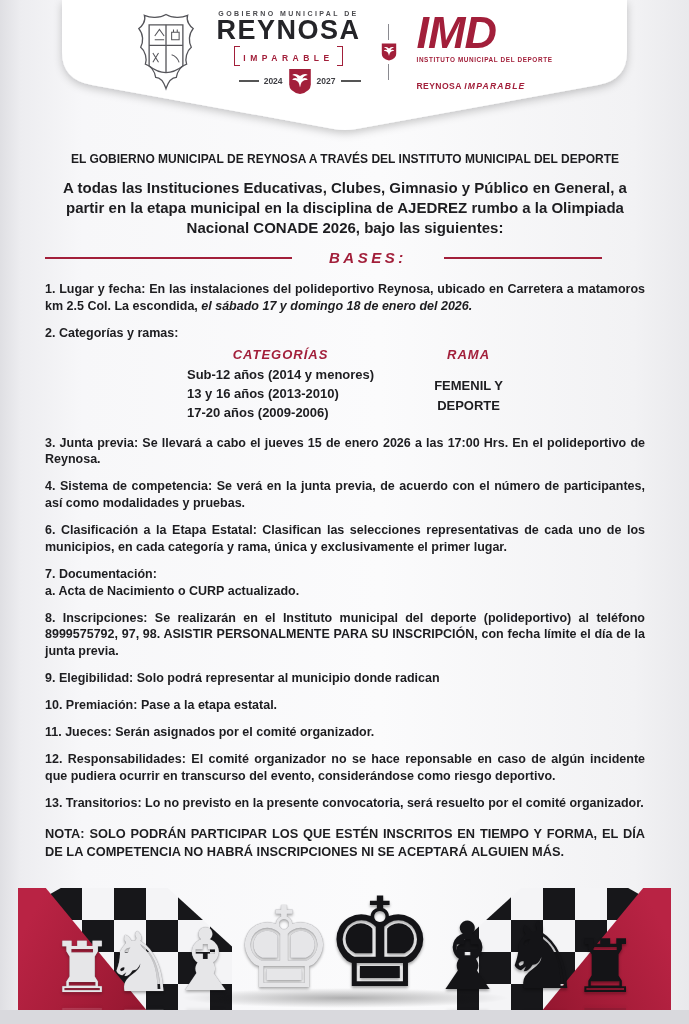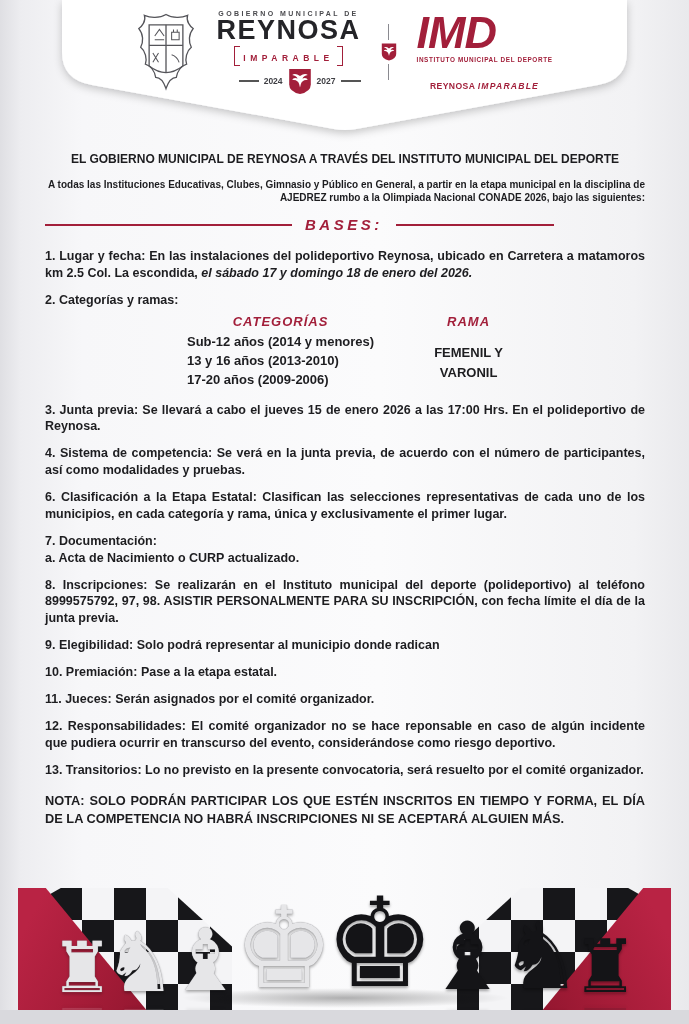--- a/index.html
+++ b/index.html
@@ -23,29 +23,29 @@
   .brk::after{right:0;border-left:none;}
   .gov-tag{font-size:8.5px;font-weight:bold;letter-spacing:4.5px;color:#a21f3a;}
   .term-row{display:flex;align-items:center;justify-content:flex-end;gap:5px;margin-top:2px;}
   .term-dash{width:20px;height:1.4px;background:#555;}
   .term-yr{font-size:8.5px;font-weight:bold;color:#3f3f44;}
   .divider{display:flex;flex-direction:column;align-items:center;gap:3px;}
   .div-line{width:0;height:16px;border-left:1.6px solid #8a8a90;}
   .imd-block{color:#a21f3a;}
   .imd-big{font-size:45px;font-weight:bold;font-style:italic;line-height:.88;letter-spacing:-1px;}
   .imd-sub{font-size:6.4px;font-weight:bold;letter-spacing:.6px;margin-top:3px;}
-  .imd-city{font-size:8.6px;font-weight:bold;letter-spacing:.4px;margin-top:18px;color:#a21f3a;text-align:center;}
+  .imd-city{font-size:8.6px;font-weight:bold;letter-spacing:.4px;margin-top:18px;color:#a21f3a;}
   .imd-city i{letter-spacing:1.2px;}
   
   .content{position:relative;z-index:2;margin:152px 44px 0 45px;color:#1d1d20;}
   .issuer{font-size:12px;font-weight:bold;text-align:center;margin:0 0 12px;}
   .convocan{font-size:17px;font-weight:bold;font-style:italic;letter-spacing:5px;
     text-align:center;color:#a21f3a;margin:0 0 9px;}
-  .audience{font-size:10px;font-weight:bold;text-align:right;line-height:1.32;margin:0 0 12px;}
-  .bases-row{display:flex;align-items:center;margin:0 0 15px;}
+  .audience{font-size:15px;font-weight:bold;text-align:center;line-height:1.32;margin:0 0 12px;}
+  .bases-row{display:flex;align-items:center;margin:0 0 15px;gap:24px;}
   .bases-line{height:1.6px;background:#a21f3a;}
   .bases-line.l{width:247px;margin-right:13px;}
   .bases-line.r{width:158px;margin-left:13px;}
   .bases-title{font-size:15px;font-weight:bold;font-style:italic;letter-spacing:3.5px;color:#a21f3a;}
   .sec{font-size:12.5px;font-weight:bold;line-height:1.35;text-align:justify;margin:0 0 10px;}
   .sec .emp{font-style:italic;}
   .sec .subline{display:block;}
   
   .cats{display:flex;justify-content:center;gap:60px;margin:2px 0 12px;}
   .cats-col{text-align:center;}
@@ -159,21 +159,21 @@
         <div class="cats-rows">
           <div>Sub-12 años (2014 y menores)</div>
           <div>13 y 16 años (2013-2010)</div>
           <div>17-20 años (2009-2006)</div>
         </div>
       </div>
       <div class="cats-col">
         <div class="cats-head">RAMA</div>
         <div class="rama-val">
           <div>FEMENIL Y</div>
-          <div>VARONIL</div>
+          <div>DEPORTE</div>
         </div>
       </div>
     </div>
 
     <p class="sec"><b>3. Junta previa:</b> <span>Se llevará a cabo el jueves 15 de enero 2026 a las 17:00 Hrs. En el polideportivo de Reynosa.</span></p>
     <p class="sec"><b>4. Sistema de competencia:</b> <span>Se verá en la junta previa, de acuerdo con el número de participantes, así como modalidades y pruebas.</span></p>
     <p class="sec"><b>6. Clasificación a la Etapa Estatal:</b> <span>Clasifican las selecciones representativas de cada uno de los municipios, en cada categoría y rama, única y exclusivamente el primer lugar.</span></p>
     <p class="sec"><b>7. Documentación:</b><span class="subline">a.  Acta de Nacimiento o CURP actualizado.</span></p>
     <p class="sec"><b>8. Inscripciones:</b> <span>Se realizarán en el Instituto municipal del deporte (polideportivo) al teléfono 8999575792, 97, 98. ASISTIR PERSONALMENTE PARA SU INSCRIPCIÓN, con fecha límite el día de la junta previa.</span></p>
     <p class="sec"><b>9. Elegibilidad:</b> <span>Solo podrá representar al municipio donde radican</span></p>

